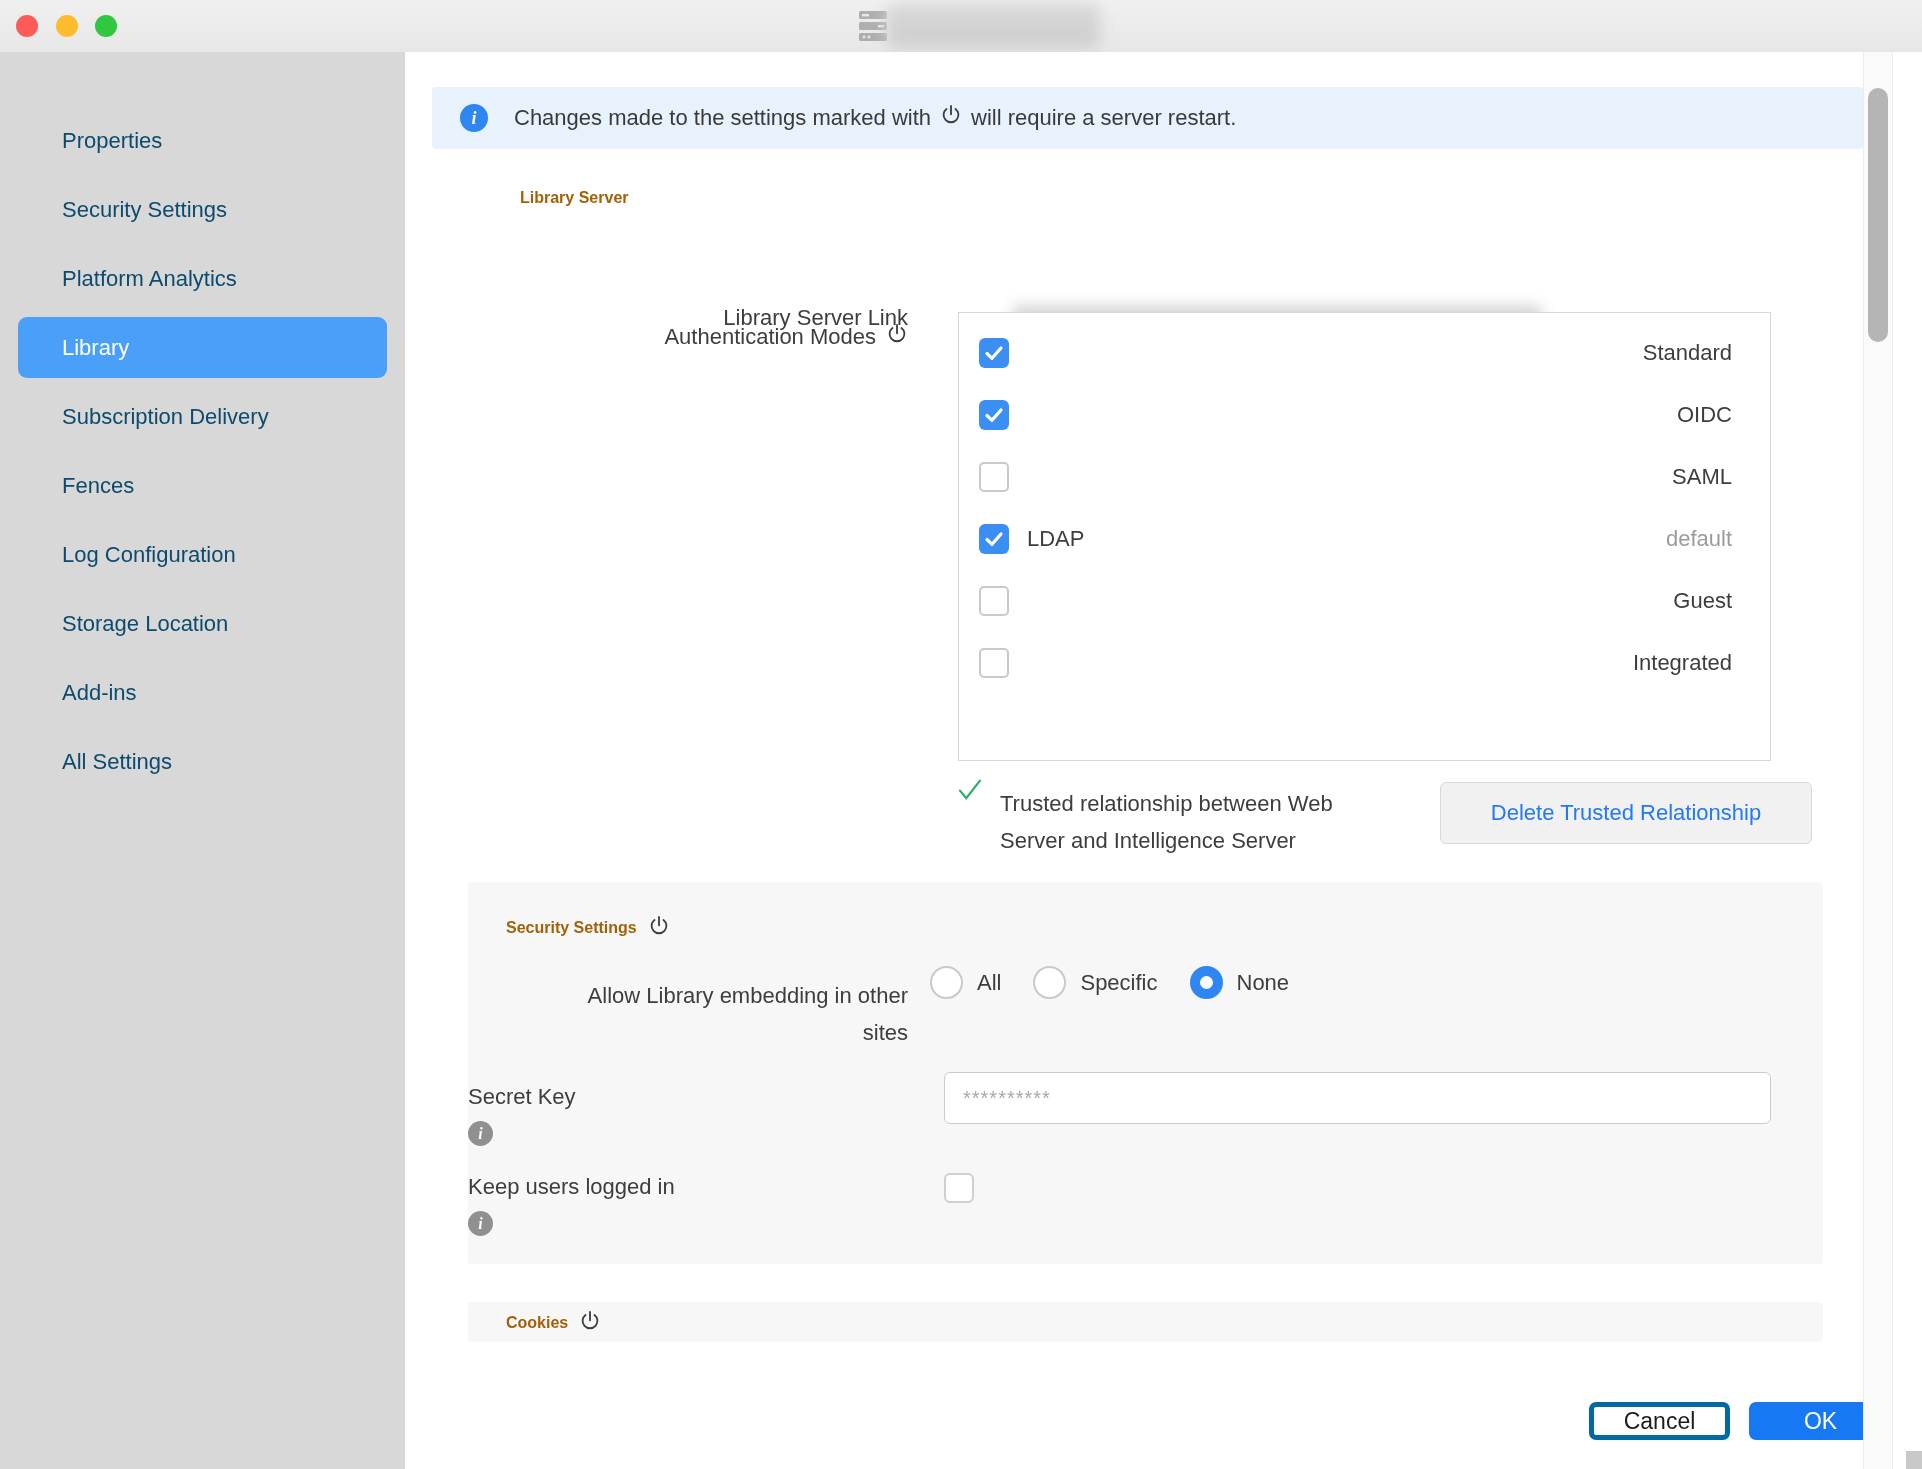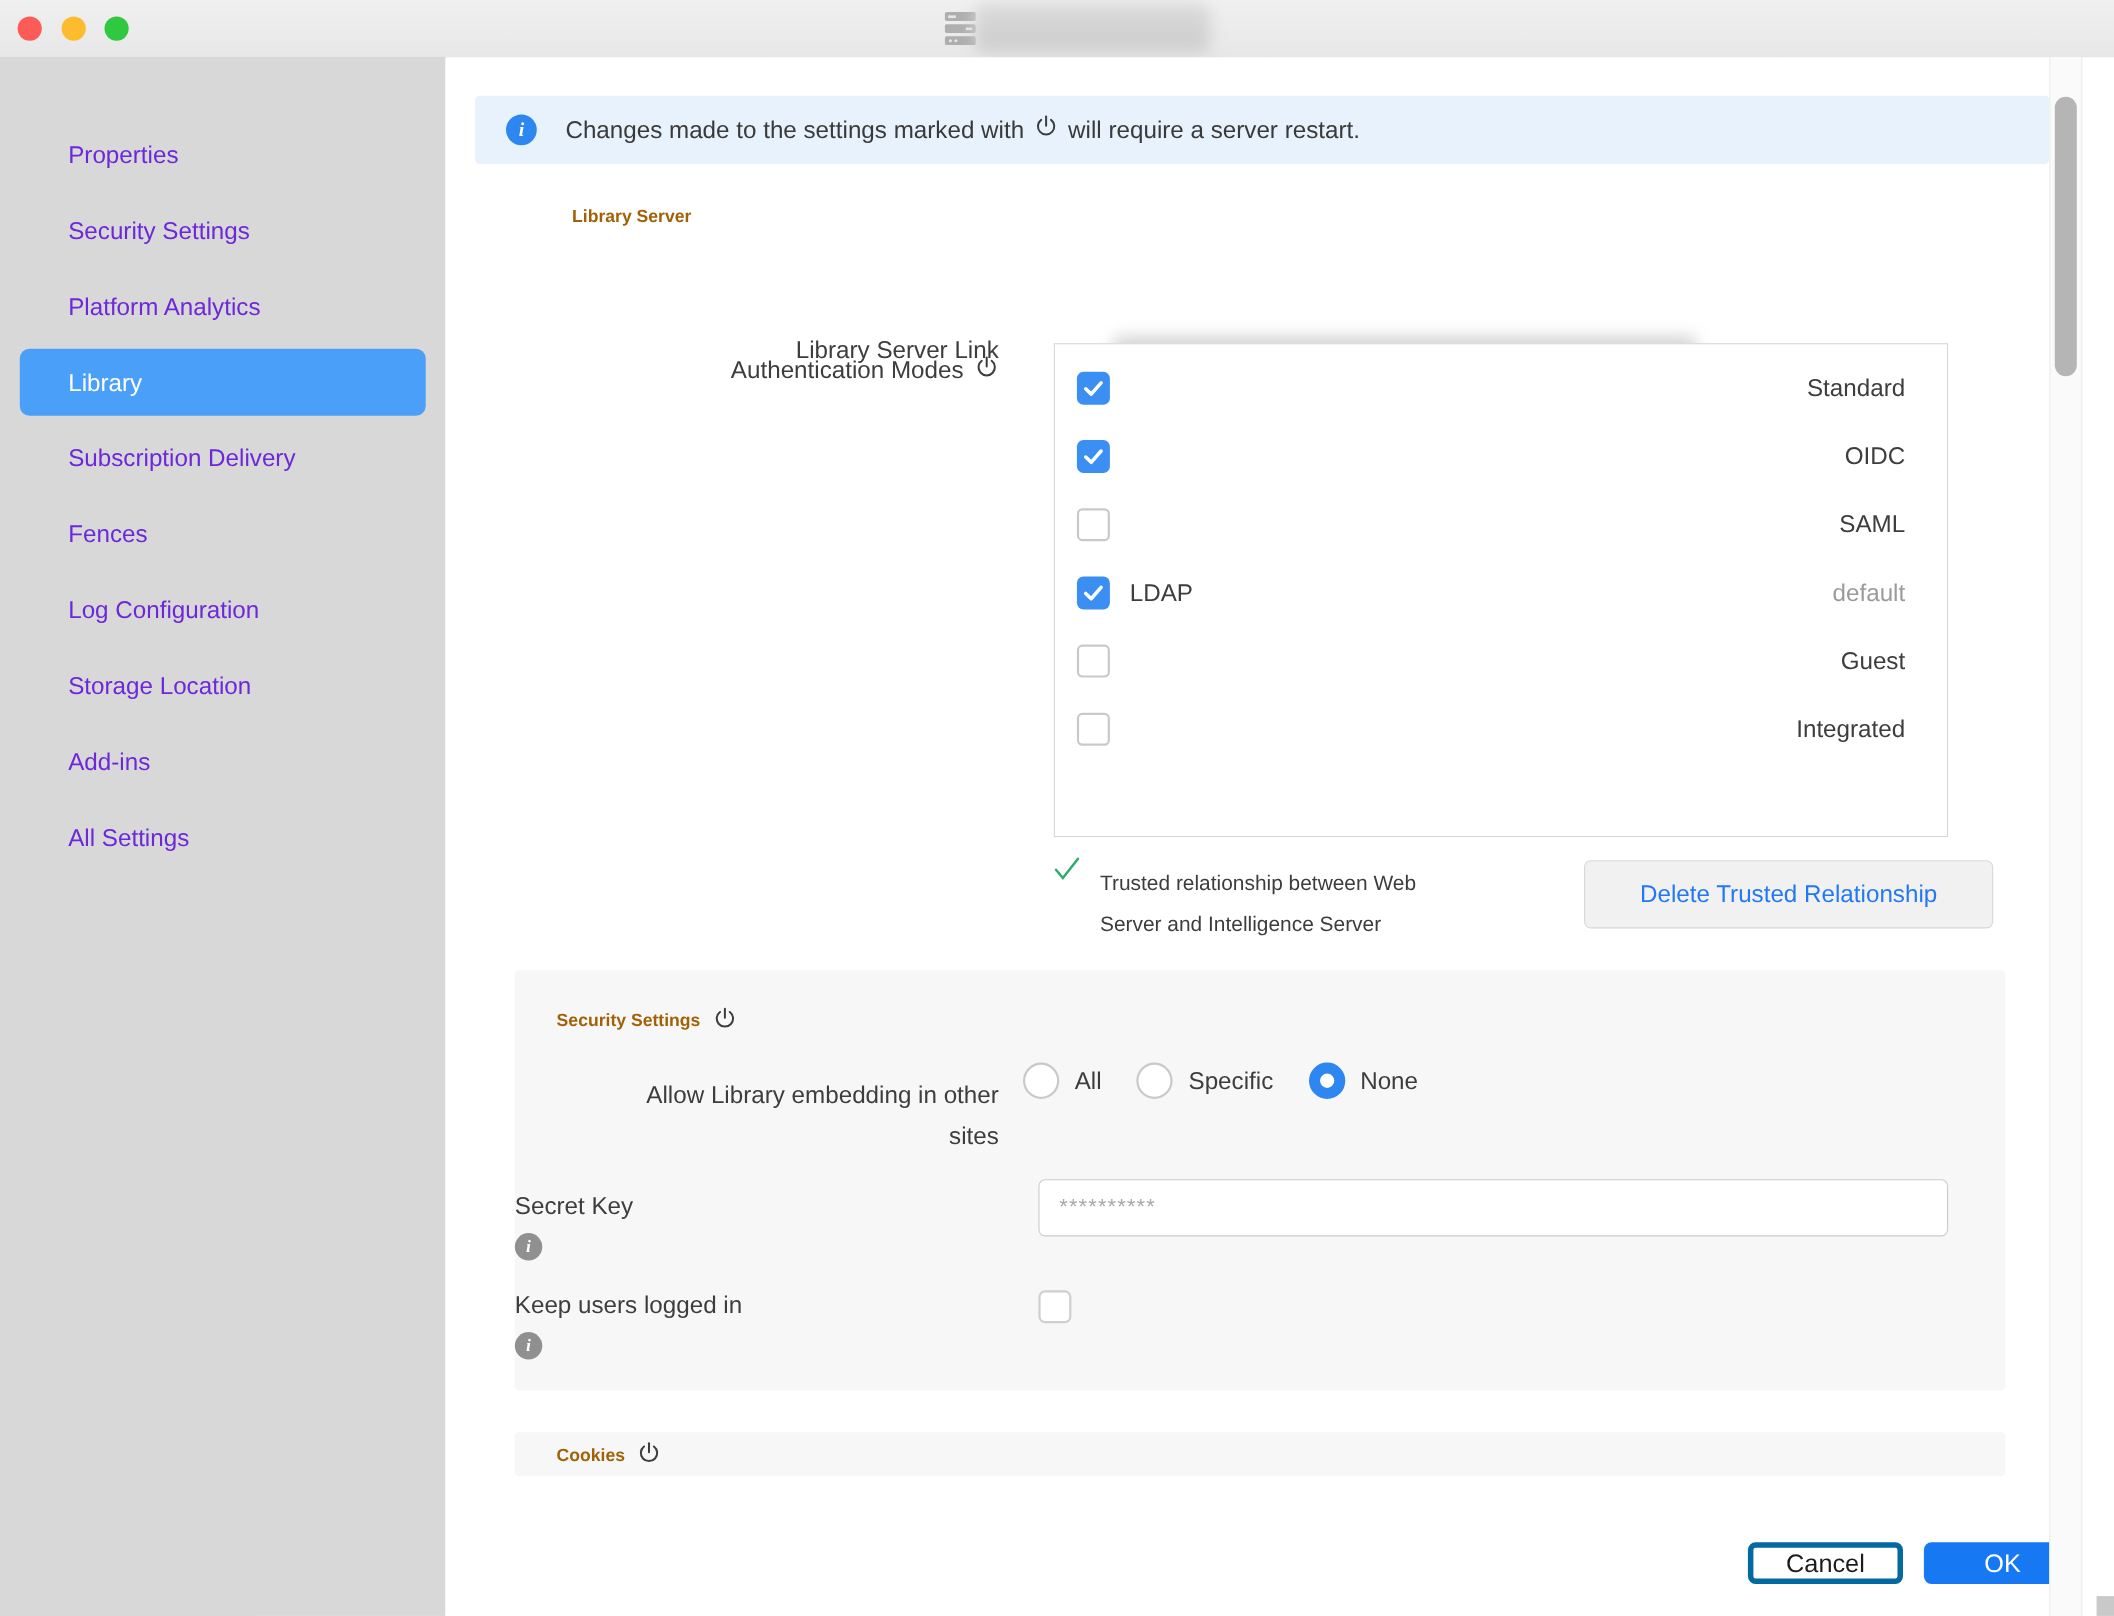--- a/index.html
+++ b/index.html
@@ -14,21 +14,21 @@
   .t-red{left:16px;background:#fc5b57;}
   .t-yellow{left:56px;background:#fdbc2e;}
   .t-green{left:95px;background:#2fc840;}
   .title-icon{position:absolute;left:858px;top:10px;width:30px;height:32px;opacity:.75;}
   .title-blur{position:absolute;left:886px;top:4px;width:214px;height:44px;border-radius:8px;
     background:linear-gradient(#d9d9d9,#cdcdcd);filter:blur(7px);}
   
   .sidebar{position:absolute;left:0;top:52px;width:405px;height:1417px;background:#d8d8d8;}
   .side-list{position:absolute;left:0;top:58px;width:405px;}
   .side-item{height:61px;margin:0 18px 8px 18px;border-radius:9px;display:flex;align-items:center;
-    padding-left:44px;font-size:22px;color:#6d28d9;cursor:default;box-sizing:border-box;}
+    padding-left:44px;font-size:22px;color:#0c4a6e;cursor:default;box-sizing:border-box;}
   .side-item.selected{background:#4a9ff9;color:#ffffff;}
   
   .content{position:absolute;left:405px;top:52px;width:1517px;height:1417px;background:#fff;}
   
   .banner{position:absolute;left:27px;top:35px;width:1431px;height:62px;background:#e8f2fc;
     border-radius:4px;display:flex;align-items:center;font-size:22px;color:#3a3a3a;}
   .info-blue{width:28px;height:28px;border-radius:50%;background:#2e87f1;color:#fff;
     display:inline-flex;align-items:center;justify-content:center;
     font:italic bold 18px "Liberation Serif",serif;flex:0 0 auto;margin:0 26px 0 28px;}
   .banner .ptxt{display:inline-flex;align-items:center;gap:9px;}
@@ -45,21 +45,21 @@
   .cb-panel{position:absolute;left:553px;top:260px;width:813px;height:449px;
     border:1px solid #d6d6d6;background:#fff;box-sizing:border-box;padding-top:9px;}
   .cb-row{height:62px;display:flex;align-items:center;padding:0 38px 0 20px;justify-content:space-between;}
   .cb{width:30px;height:30px;border-radius:5px;box-sizing:border-box;background:#fff;
     border:2px solid #c9c9c9;display:inline-flex;align-items:center;justify-content:center;flex:0 0 auto;}
   .cb.checked{background:#3b8ff3;border:none;border-radius:6px;}
   .cb-label{margin-left:18px;font-size:22px;color:#3d3d3d;}
   .cb-tag{margin-left:auto;font-size:22px;color:#9b9b9b;}
   
   .trusted-check{position:absolute;left:550px;top:723px;}
-  .trusted-text{position:absolute;left:595px;top:733px;font-size:19px;color:#3d3d3d;line-height:37px;}
+  .trusted-text{position:absolute;left:595px;top:733px;font-size:22px;color:#3d3d3d;line-height:37px;}
   .delete-btn{position:absolute;left:1035px;top:730px;width:372px;height:62px;background:#f1f1f1;
     border:1px solid #d8d8d8;border-radius:6px;color:#2478f4;font-size:22px;
     display:flex;align-items:center;justify-content:center;cursor:pointer;box-sizing:border-box;}
   
   .panel{position:absolute;left:63px;width:1355px;background:#f7f7f8;border-radius:4px;}
   .sec-panel{top:830px;height:382px;}
   .cookies-panel{top:1250px;height:40px;overflow:hidden;}
   .panel-heading{position:absolute;left:38px;display:flex;align-items:center;gap:11px;}
   .sec-heading{top:33px;}
   .cookies-heading{top:8px;}

